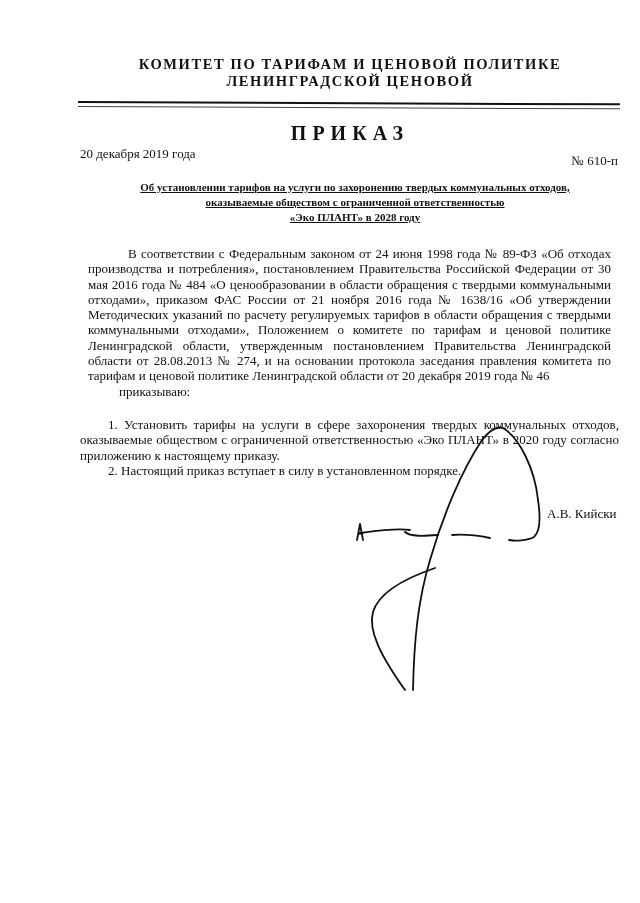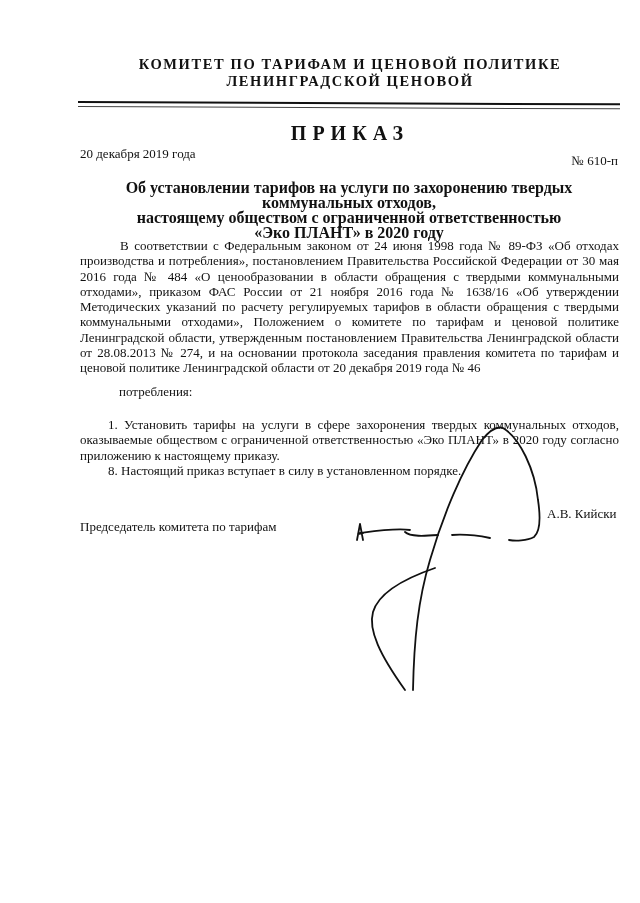--- a/index.html
+++ b/index.html
@@ -59,39 +59,40 @@
       font-size: 13px;
     }
     .number {
       position: absolute;
       right: 22px;
       top: 153px;
       font-size: 13px;
     }
     .subject {
       position: absolute;
-      left: 84px;
+      left: 90px;
       width: 530px;
       top: 180px;
       text-align: center;
       font-weight: bold;
-      font-size: 16px;
+      font-size: 11px;
       line-height: 15px;
+      text-decoration: underline;
     }
     .body {
       position: absolute;
       left: 80px;
       width: 539px;
       top: 238px;
       font-size: 13px;
       line-height: 15.3px;
       text-align: justify;
     }
     .body p {
-      margin: 0;
+      margin: 8px;
       text-indent: 40px;
     }
     .order-word {
       position: absolute;
       left: 119px;
       top: 384px;
       font-size: 13px;
     }
     .items {
       position: absolute;
@@ -138,37 +139,36 @@
 
   <div class="header-rule"></div>
 
   <div class="doc-type">ПРИКАЗ</div>
 
   <div class="date">20 декабря 2019 года</div>
   <div class="number">№ 610-п</div>
 
   <div class="subject">
     <div>Об установлении тарифов на услуги по захоронению твердых коммунальных отходов,</div>
-    <div>настоящему обществом с ограниченной ответственностью</div>
-    <div>«Эко ПЛАНТ» в 2020 году</div>
+    <div>оказываемые обществом с ограниченной ответственностью</div>
+    <div>«Эко ПЛАНТ» в 2028 году</div>
   </div>
 
   <div class="body">
     <p>В соответствии с Федеральным законом от 24 июня 1998 года № 89-ФЗ «Об отходах производства и потребления», постановлением Правительства Российской Федерации от 30 мая 2016 года № 484 «О ценообразовании в области обращения с твердыми коммунальными отходами», приказом ФАС России от 21 ноября 2016 года № 1638/16 «Об утверждении Методических указаний по расчету регулируемых тарифов в области обращения с твердыми коммунальными отходами», Положением о комитете по тарифам и ценовой политике Ленинградской области, утвержденным постановлением Правительства Ленинградской области от 28.08.2013 № 274, и на основании протокола заседания правления комитета по тарифам и ценовой политике Ленинградской области от 20 декабря 2019 года № 46</p>
   </div>
 
-  <div class="order-word">потребления:</div>
+  <div class="order-word">приказываю:</div>
 
   <div class="items">
     <p>1. Установить тарифы на услуги в сфере захоронения твердых коммунальных отходов, оказываемые обществом с ограниченной ответственностью «Эко ПЛАНТ» в 2020 году согласно приложению к настоящему приказу.</p>
-    <p>8. Настоящий приказ вступает в силу в установленном порядке.</p>
+    <p>2. Настоящий приказ вступает в силу в установленном порядке.</p>
   </div>
 
   <div class="signer">
-    <div>Председатель комитета по тарифам</div>
   </div>
 
   <div class="signer-name">А.В. Кийски</div>
 
   <svg class="signature" viewBox="0 0 640 903" xmlns="http://www.w3.org/2000/svg">
     <g fill="none" stroke="#111" stroke-width="1.8" stroke-linecap="round" stroke-linejoin="round">
 
       <path d="M357,540 L360,524 L363,540 M358,534 L363,533"></path>
 
       <path d="M360,533 C375,531 395,528 410,530"></path>

